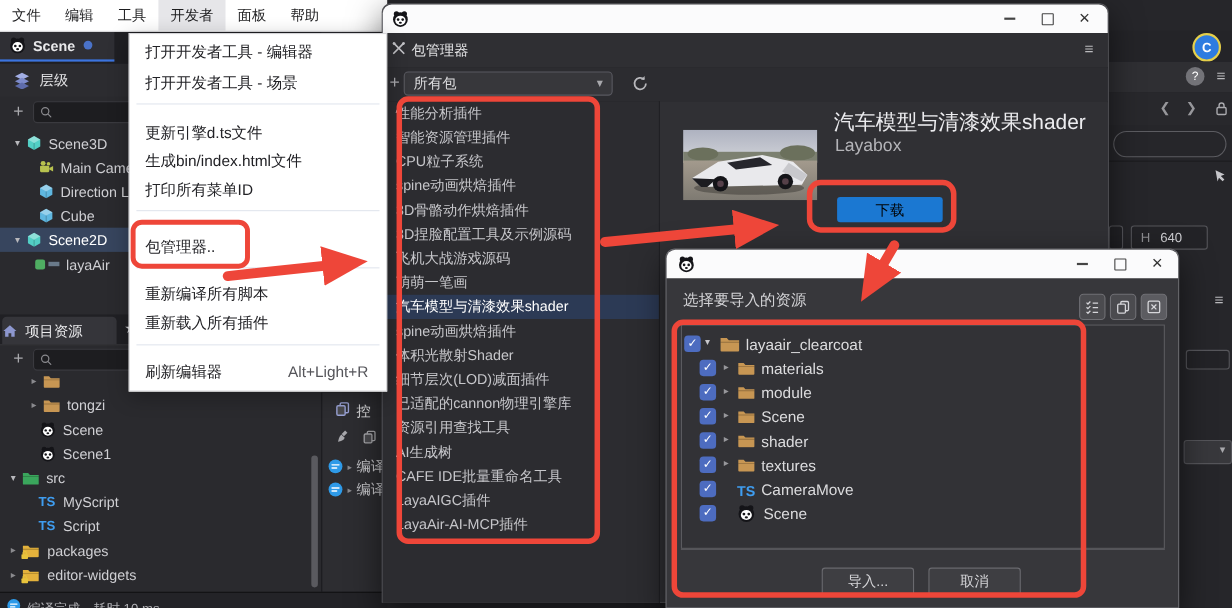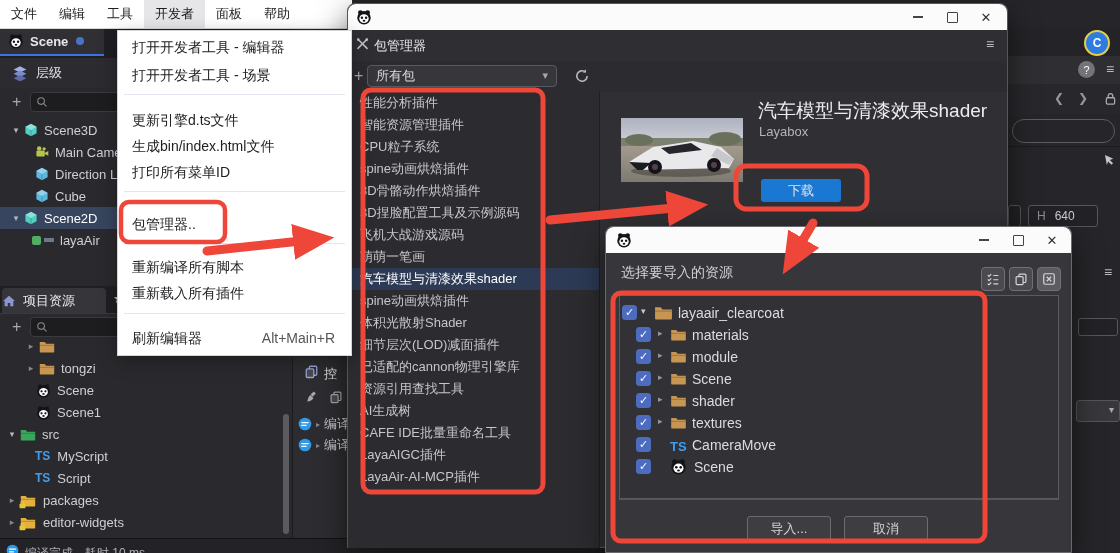--- a/index.html
+++ b/index.html
@@ -58,21 +58,21 @@
   .tb-glyph-min{display:inline-block;width:10px;height:1.5px;background:#444;}
   .tb-glyph-max{display:inline-block;width:9px;height:9px;border:1.3px solid #444;border-radius:1px;}
   #pkgwin{left:347px;top:3px;width:661px;height:545px;background:#2c2c30;border:1px solid #55555a;border-radius:8px 8px 0 0;box-sizing:border-box;z-index:20;}
   #pkg-tabrow{position:absolute;left:0;top:26px;width:100%;height:31px;background:#2f2f33;border-bottom:1px solid #202023;}
   #pkg-toolbar{position:absolute;left:0;top:57px;width:100%;height:31px;background:#2c2c30;border-bottom:1px solid #202023;}
   #pkg-filter{position:absolute;left:19px;top:4px;width:190px;height:22px;background:#37373b;border:1px solid #595960;border-radius:4px;display:flex;align-items:center;padding:0 8px;box-sizing:border-box;color:#dcdcde;font-size:13px;}
   #pkg-list{position:absolute;left:0;top:88px;width:251px;height:456px;background:#2c2c30;border-right:1px solid #202024;overflow:hidden;}
   .pkg-item{height:22px;line-height:22px;padding-left:12px;font-size:13px;color:#c6c6ca;white-space:nowrap;overflow:hidden;}
   .pkg-item.sel{background:#2c3a55;color:#fff;}
   #pkg-detail{position:absolute;left:252px;top:88px;right:0;bottom:0;background:#303034;}
-  #dl-btn{position:absolute;left:413px;top:175px;width:80px;height:23px;background:#1b78d2;border-radius:3px;color:#e5e5e5;font-size:13px;display:flex;align-items:center;justify-content:center;}
+  #dl-btn{position:absolute;left:413px;top:175px;width:96px;height:23px;background:#1b78d2;border-radius:3px;color:#000000;font-size:13px;display:flex;align-items:center;justify-content:center;}
   
   #impdlg{left:605px;top:226px;width:467px;height:327px;background:#37373b;border:1px solid #6a6a6f;border-radius:8px 8px 0 0;box-sizing:border-box;z-index:40;}
   .iconbtn{position:absolute;width:24px;height:24px;background:#4b4b4f;border:1px solid #707075;border-radius:4px;display:flex;align-items:center;justify-content:center;color:#d6d6da;box-sizing:border-box;}
   #imp-tree{position:absolute;left:13px;top:68px;width:440px;height:204px;background:#323236;border:1px solid #5a5a5f;box-sizing:border-box;}
   .ck{position:absolute;width:15px;height:15px;background:#4d6cc0;border-radius:3.5px;color:#fff;font-size:11px;line-height:15px;text-align:center;font-weight:bold;}
   .imp-row{position:absolute;left:0;width:100%;height:22px;}
   .imp-label{position:absolute;top:3px;font-size:14px;color:#dcdcde;}
   .dlg-btn{position:absolute;width:84px;height:26px;background:#3e3e42;border:1px solid #6a6a6f;border-radius:3px;color:#d5d5d8;font-size:13px;display:flex;align-items:center;justify-content:center;box-sizing:border-box;}
   
   #annot{left:0;top:0;width:1120px;height:553px;z-index:60;pointer-events:none;}
@@ -460,21 +460,21 @@
         <path d="M8 44 L32 29 L72 23 L100 29 L113 41 L108 50 L16 52 z" fill="#e9e9ec"></path>
         <path d="M40 30 L70 25 L81 32 L48 36 z" fill="#26262c"></path>
         <path d="M8 44 L30 45 L22 52 L16 52 z" fill="#1c1c20"></path>
         <path d="M96 30 L113 41 L108 47 L90 38 z" fill="#c8c8cc"></path>
         <circle cx="34" cy="49" r="7" fill="#141418"></circle>
           <circle cx="34" cy="49" r="3" fill="#55404a"></circle>
         <circle cx="93" cy="47" r="7" fill="#141418"></circle>
           <circle cx="93" cy="47" r="3" fill="#554048"></circle>
       </svg>
       <div class="abs" style="left:158px;top:6px;font-size:19px;color:#ececef;white-space:nowrap">汽车模型与清漆效果shader</div>
-      <div class="abs" style="left:159px;top:32px;font-size:13px;color:#b4b4b8">Layabox</div>
+      <div class="abs" style="left:159px;top:32px;font-size:16px;color:#b4b4b8">Layabox</div>
       <div id="dl-btn" style="left:161px;top:87px">下载</div>
     </div>
   </div>
 
   <div id="impdlg" class="abs win">
     <div class="titlebar">
       <svg class="ic" width="16" height="16" style="margin-left:10px">
           <use href="#i-panda"></use>
         </svg>
       <div style="flex:1"></div>
@@ -577,21 +577,21 @@
     <div class="dm-item" style="top:102px">生成bin/index.html文件</div>
     <div class="dm-item" style="top:128px">打印所有菜单ID</div>
     <div class="dm-sep" style="top:160px"></div>
     <div class="dm-item" style="top:178px;height:30px;line-height:30px">包管理器..</div>
     <div class="dm-sep" style="top:212px"></div>
     <div class="dm-item" style="top:223px">重新编译所有脚本</div>
     <div class="dm-item" style="top:249px">重新载入所有插件</div>
     <div class="dm-sep" style="top:282px"></div>
     <div class="dm-item" style="top:294px">
       <span>刷新编辑器</span>
-      <span class="dm-shortcut">Alt+Main+R</span>
+      <span class="dm-shortcut">Alt+Light+R</span>
     </div>
   </div>
 
   <svg id="annot" class="abs" viewBox="0 0 1120 553">
     <defs>
       <marker id="ah" markerWidth="4.6" markerHeight="4" refX="3" refY="2" orient="auto">
         <polygon points="0,0 4.6,2 0,4" fill="#ee4639"></polygon>
       </marker>
     </defs>
     <rect x="121" y="202" width="104" height="40" rx="8" fill="none" stroke="#ee4639" stroke-width="4.5"></rect>

